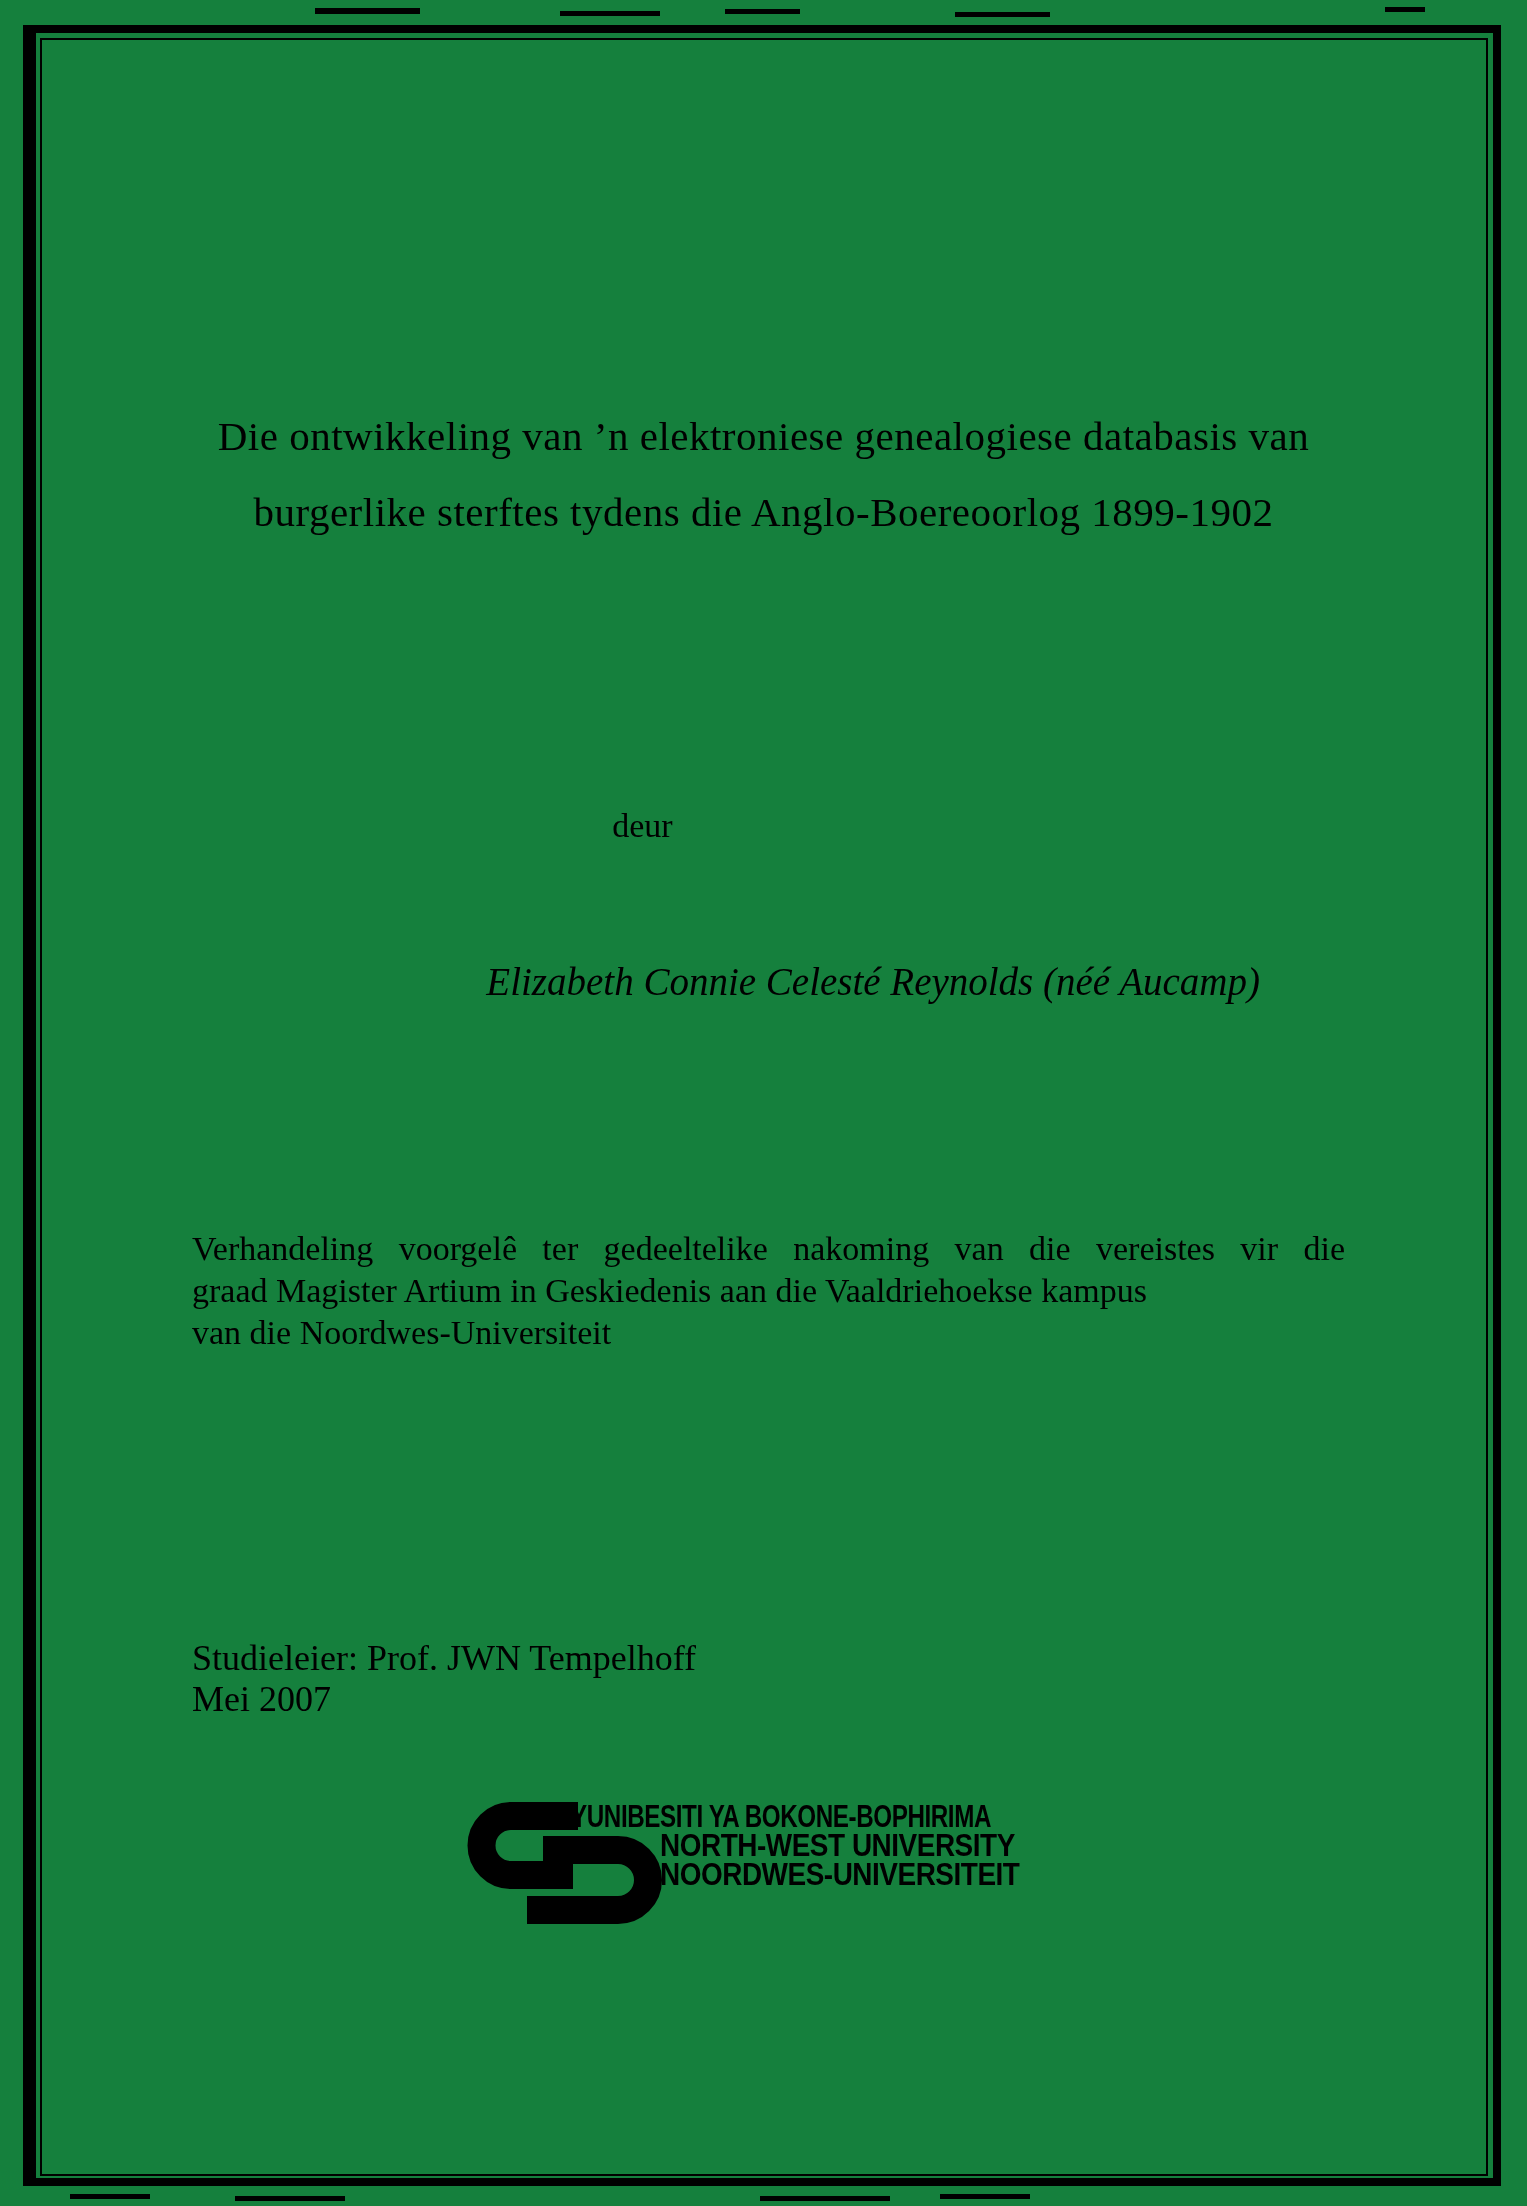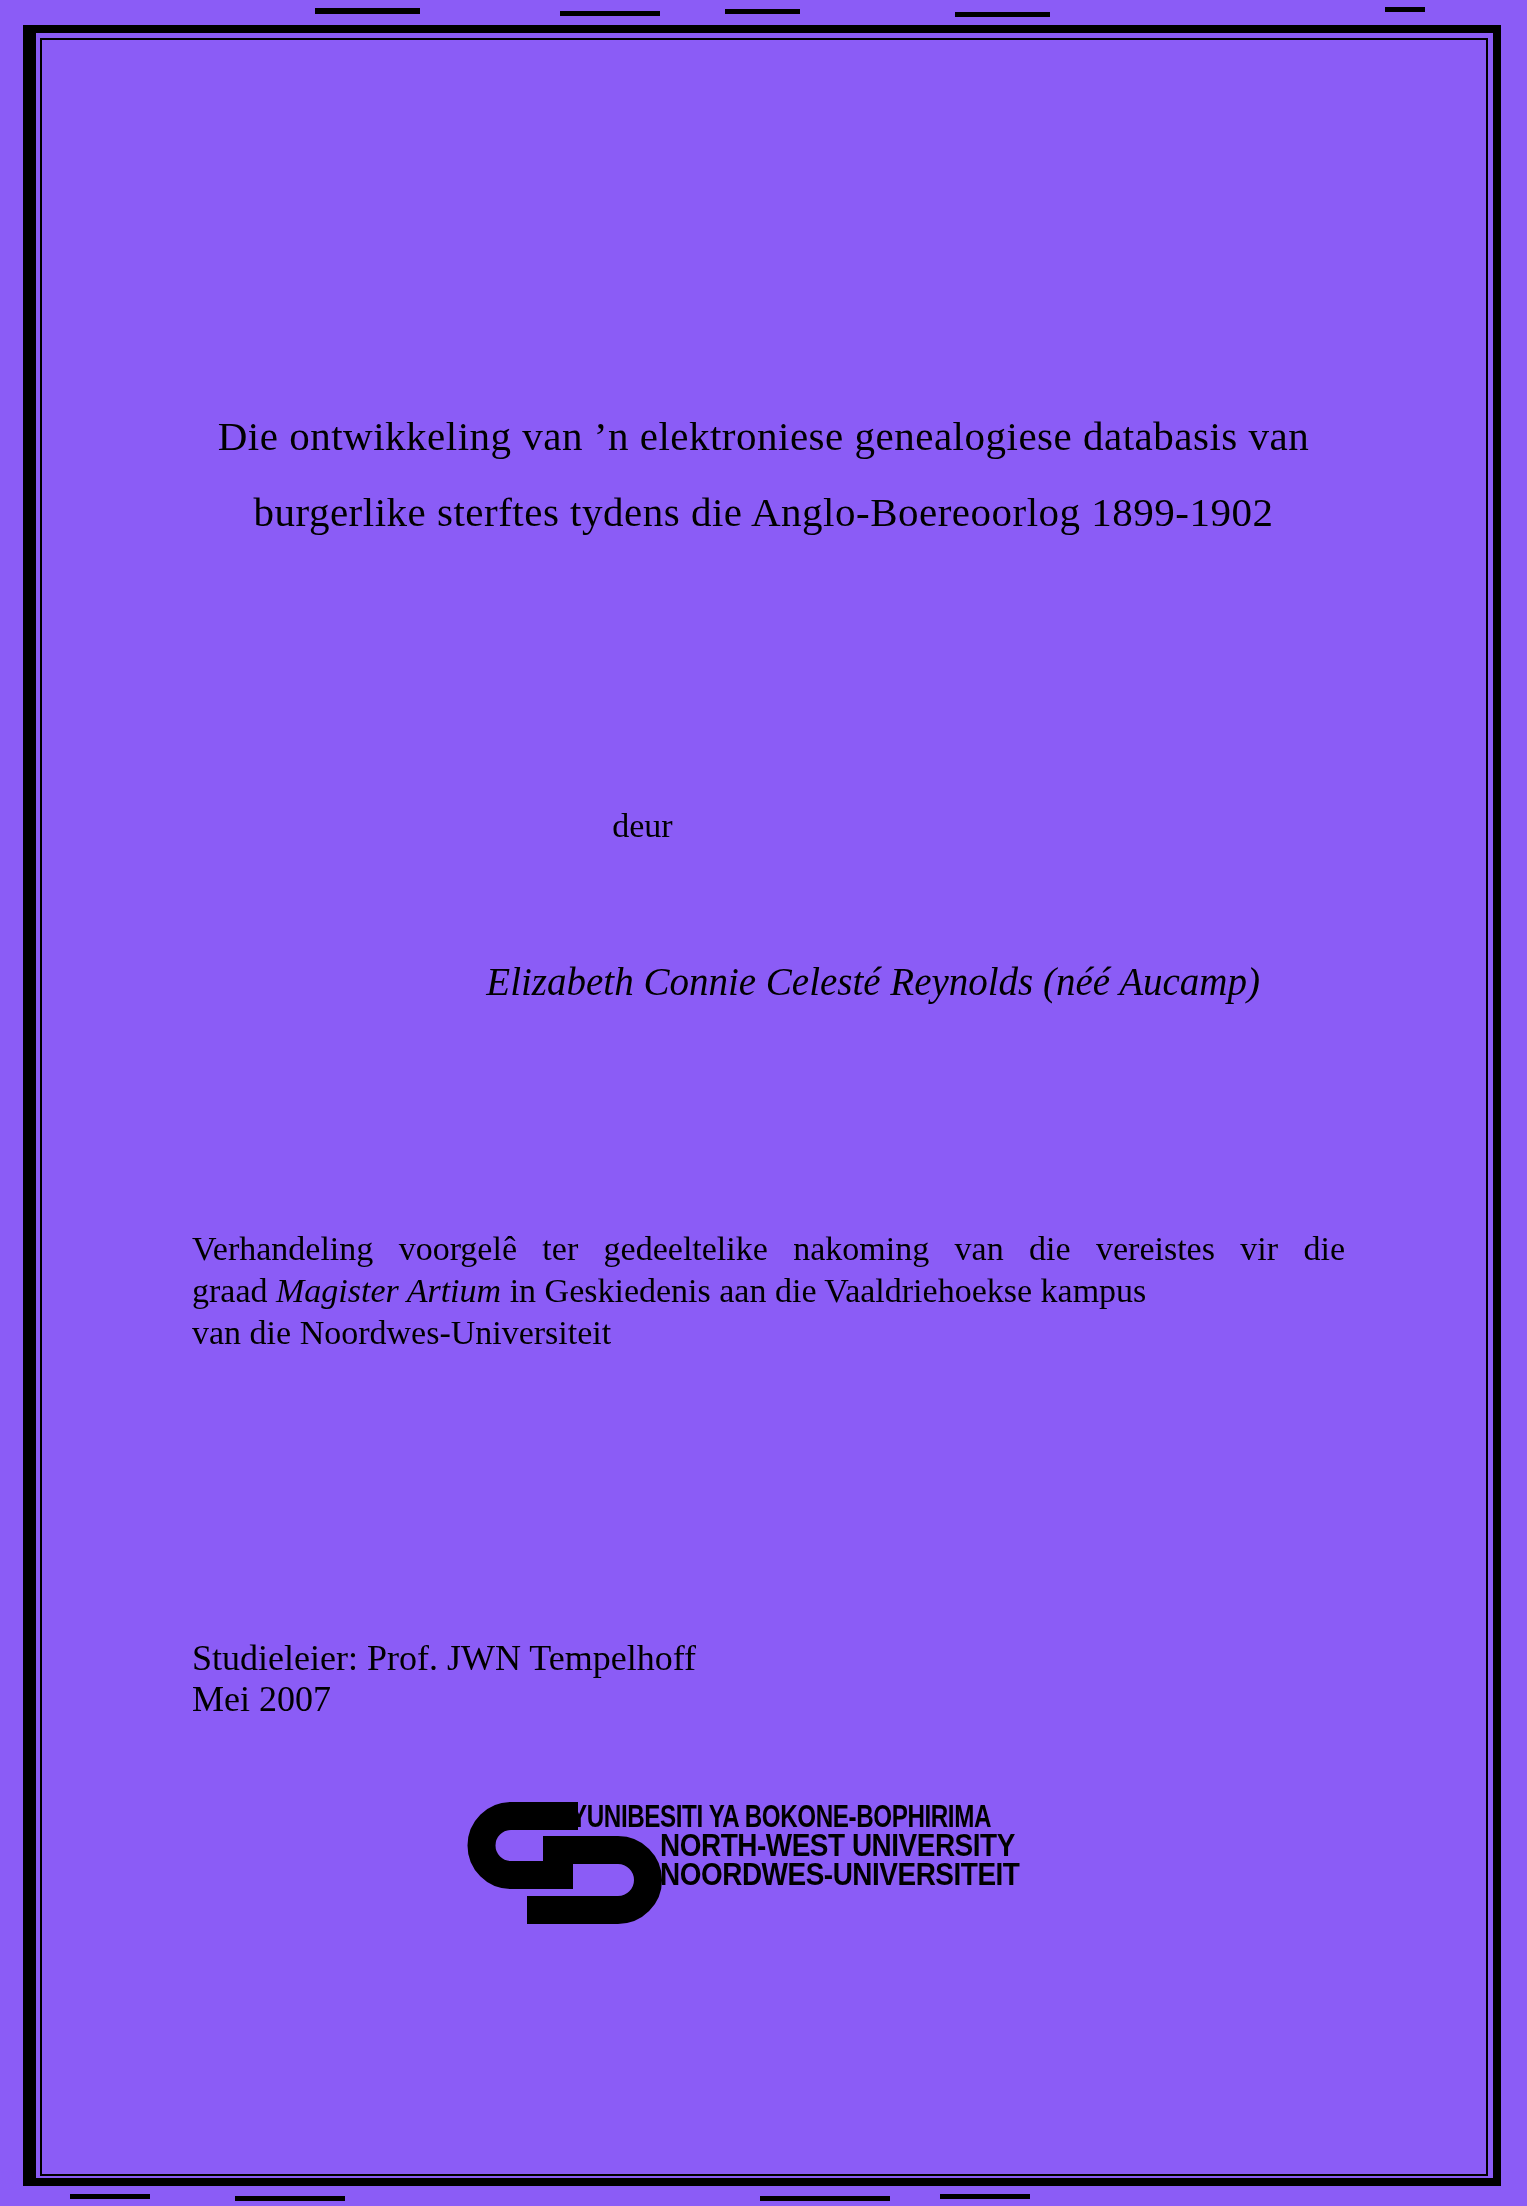--- a/index.html
+++ b/index.html
@@ -1,20 +1,20 @@
 <!DOCTYPE html>
 <html><head>
 <meta charset="utf-8">
 <style>
   html, body { margin: 0; padding: 0; background: #e8e8e8; }
   .page {
     position: relative;
     width: 1527px;
     height: 2206px;
-    background: #8b5cf6;
+    background: #15803d;
     font-family: "Liberation Serif", serif;
     color: #000;
     overflow: hidden;
   }
   
   .outer-frame {
     position: absolute; left: 23px; top: 25px;
     width: 1478px; height: 2161px;
     border: 8px solid #000; border-left-width: 13px;
     box-sizing: border-box;
@@ -39,21 +39,21 @@
   .author-line {
     position: absolute; left: 0; top: 958px; width: 1260px;
     text-align: right; font-size: 39px; line-height: 48px; font-style: italic;
   }
   .statement {
     position: absolute; left: 192px; top: 1228px; width: 1153px;
     font-size: 34px; line-height: 42px;
   }
   .statement .justified { display: block; text-align: justify; text-align-last: justify; }
   .statement .plain { display: block; }
-  .italic { font-style: italic; }
+  .italic { }
 
   .supervisor-block {
     position: absolute; left: 192px; top: 1638px;
     font-size: 36px; line-height: 41px;
   }
   .supervisor-block div { display: block; }
 
   .logo-block { position: absolute; left: 463px; top: 1802px; }
   .logo-mark { position: absolute; left: 0; top: 0; width: 199px; height: 122px; }
   .logo-text {

